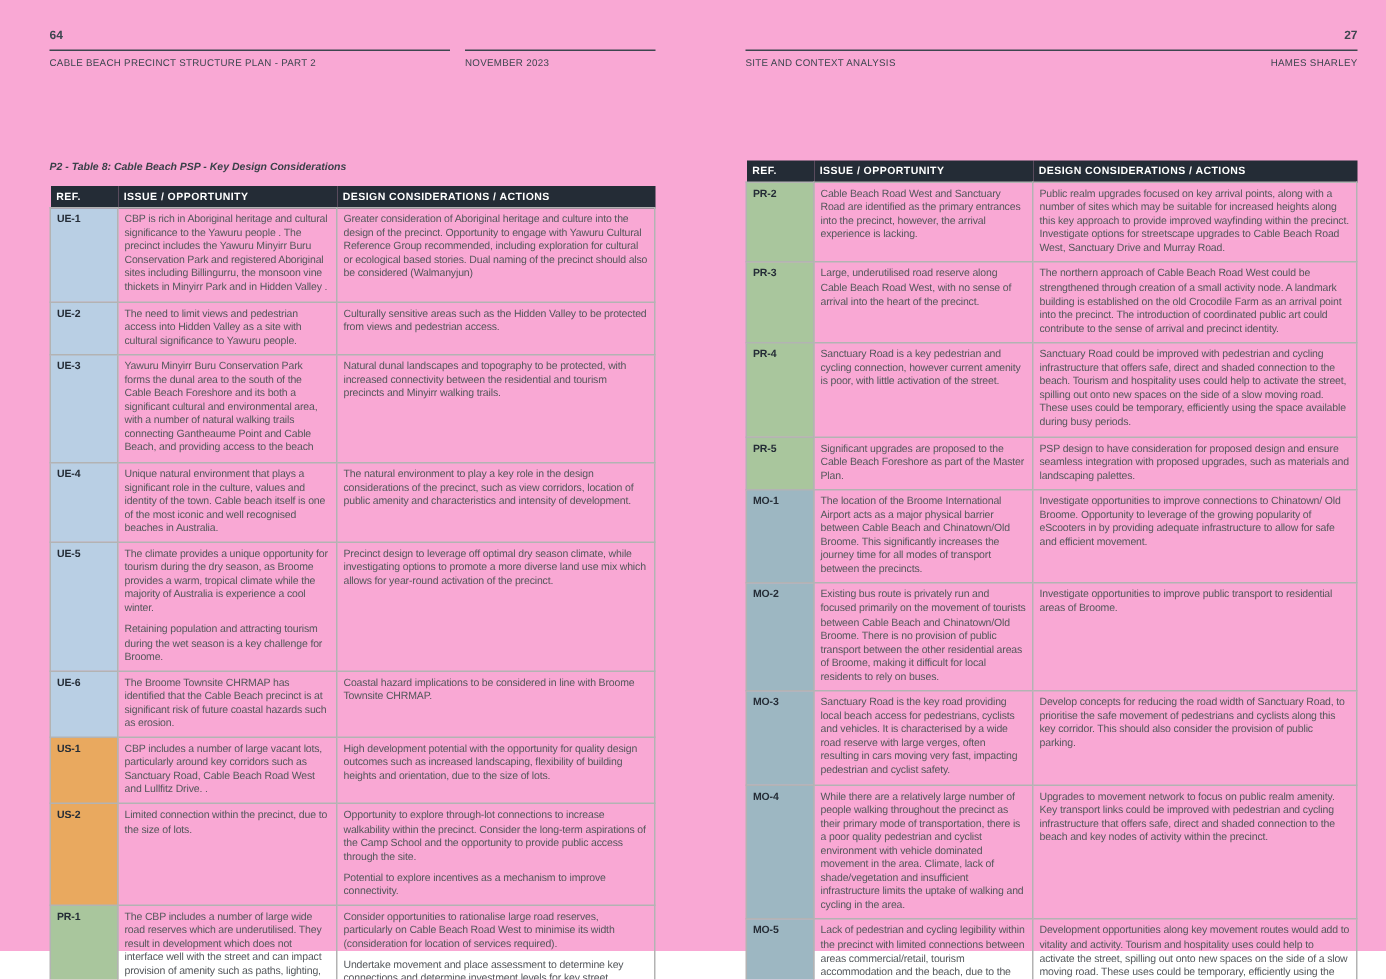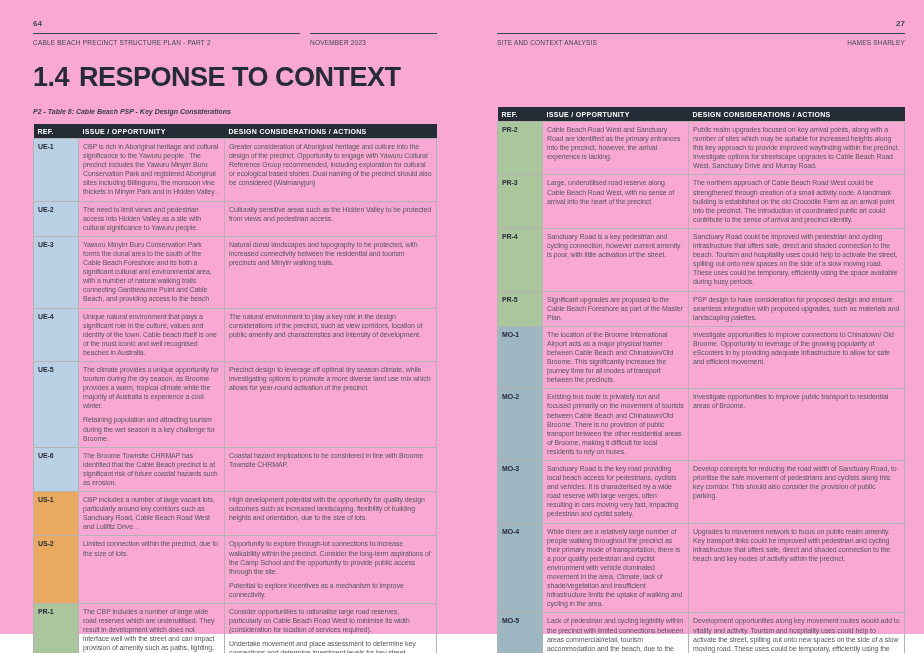--- a/index.html
+++ b/index.html
@@ -87,23 +87,20 @@
       <div class="rule-row">
         <div class="rule rule-a"></div>
         <div class="rule rule-b"></div>
       </div>
       <div class="head-meta">
         <span class="meta meta-l">CABLE BEACH PRECINCT STRUCTURE PLAN - PART 2</span>
         <span class="meta meta-m">NOVEMBER 2023</span>
       </div>
     </div>
 
-    <h1 class="section-title">
-      <span class="tnum">1.4</span><span>RESPONSE TO CONTEXT</span>
-    </h1>
 
     <p class="caption">P2 - Table 8:  Cable Beach PSP - Key Design Considerations</p>
 
     <table class="kdc">
       <colgroup>
           <col class="c-ref">
           <col class="c-issue">
           <col class="c-actions">
         </colgroup>
       <thead>

